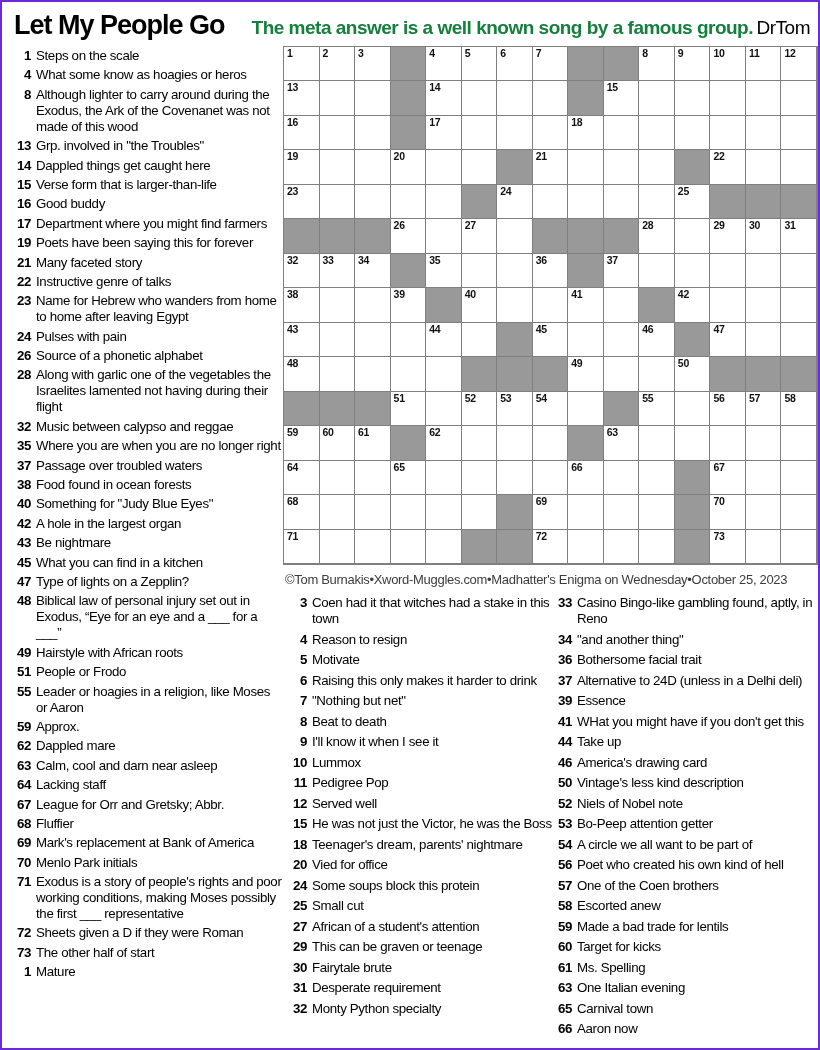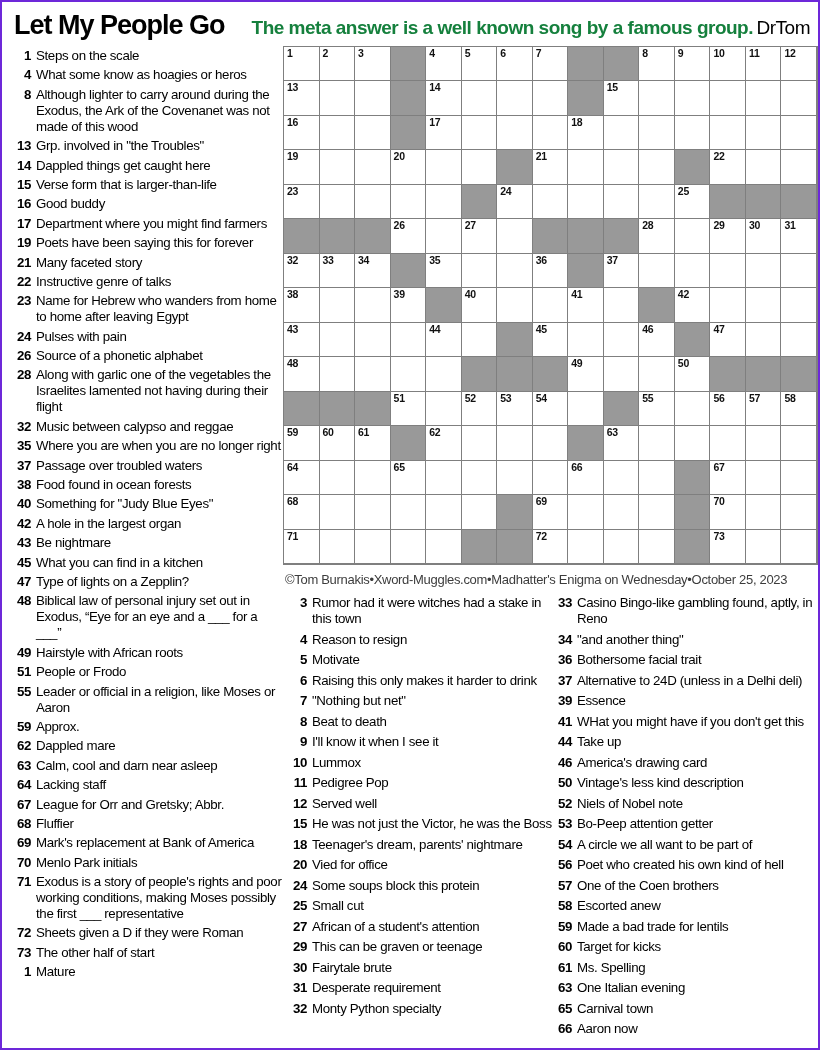--- a/index.html
+++ b/index.html
@@ -531,21 +531,21 @@
         <div class="clue">
           <span class="num">49</span>
           <span class="txt">Hairstyle with African roots</span>
         </div>
         <div class="clue">
           <span class="num">51</span>
           <span class="txt">People or Frodo</span>
         </div>
         <div class="clue">
           <span class="num">55</span>
-          <span class="txt">Leader or official in a religion, like Moses or Aaron</span>
+          <span class="txt">Leader or hoagies in a religion, like Moses or Aaron</span>
         </div>
         <div class="clue">
           <span class="num">59</span>
           <span class="txt">Approx.</span>
         </div>
         <div class="clue">
           <span class="num">62</span>
           <span class="txt">Dappled mare</span>
         </div>
         <div class="clue">
@@ -590,21 +590,21 @@
           <span class="num">1</span>
           <span class="txt">Mature</span>
         </div>
       </div>
   </div>
 
   <div class="col mid" id="mid-col">
     <div>
         <div class="clue">
           <span class="num">3</span>
-          <span class="txt">Rumor had it were witches had a stake in this town</span>
+          <span class="txt">Coen had it that witches had a stake in this town</span>
         </div>
         <div class="clue">
           <span class="num">4</span>
           <span class="txt">Reason to resign</span>
         </div>
         <div class="clue">
           <span class="num">5</span>
           <span class="txt">Motivate</span>
         </div>
         <div class="clue">

